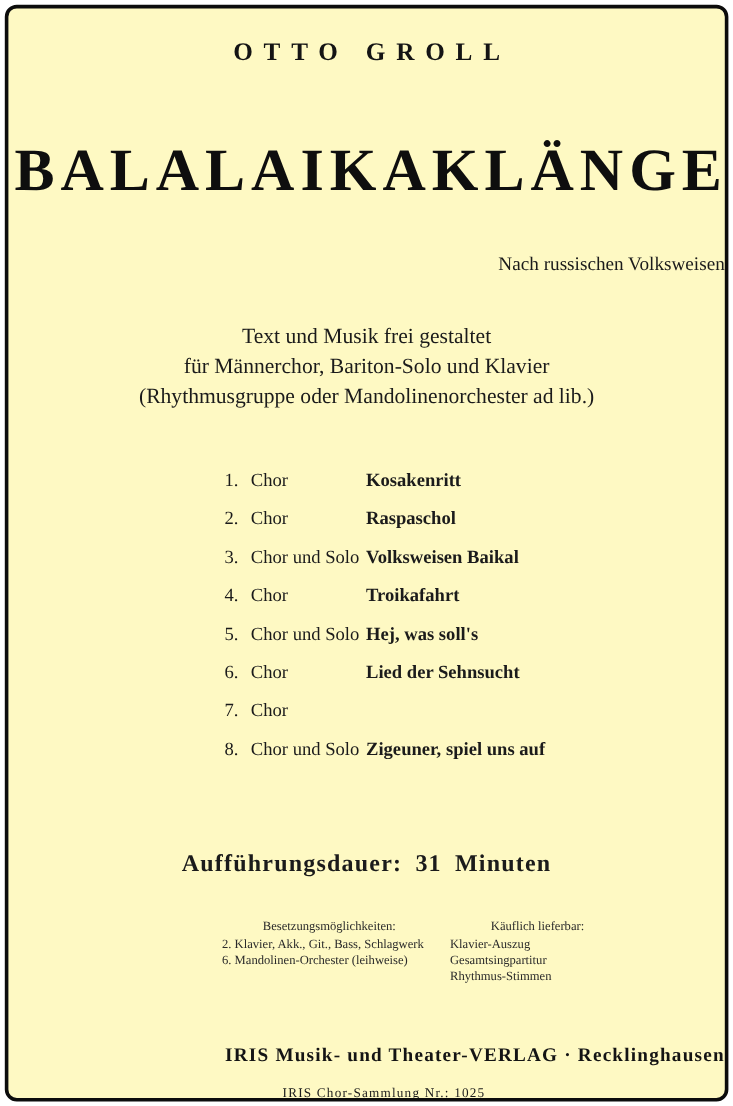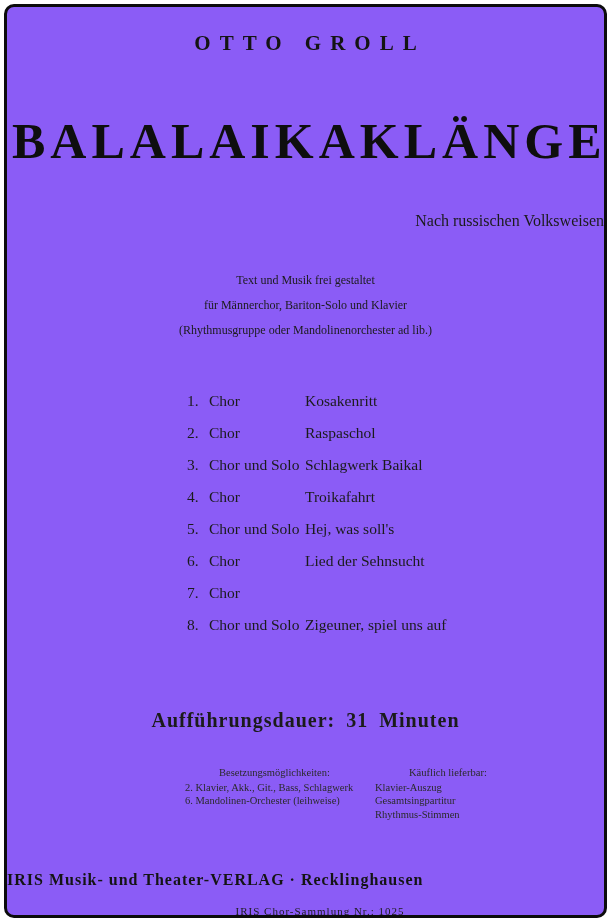--- a/index.html
+++ b/index.html
@@ -7,21 +7,21 @@
     width:611px; height:922px;
     background:#ffffff;
     position:relative;
     font-family:"Liberation Serif", serif;
   }
   .sheet {
     position:absolute;
     left:4px; top:4px; right:4px; bottom:4px;
     border:3px solid #0c0c0c;
     border-radius:10px;
-    background:#8b5cf6;
+    background:#fef9c3;
     color:#1b1b1b;
     overflow:hidden;
   }
   .composer {
     text-align:center;
     margin-top:24px;
     font-size:21px;
     font-weight:700;
     letter-spacing:9px;
     text-indent:9px; 
@@ -38,54 +38,54 @@
     white-space:nowrap;
   }
   .subtitle {
     text-align:right;
     margin-top:42px;
     font-size:16px;
   }
   .desc {
     text-align:center;
     margin-top:38px;
-    font-size:12px;
+    font-size:18px;
     line-height:25px;
   }
   .movements {
     margin:42px 0 0 180px;
     font-size:15.5px;
   }
   .movement {
     display:grid;
     grid-template-columns:22px 96px auto;
     height:32px;
     align-items:center;
   }
   .m-num { text-align:left; }
-  .m-title { font-weight:400; }
+  .m-title { font-weight:700; }
   .duration {
     text-align:center;
     margin-top:68px;
     font-size:20px;
     font-weight:700;
     letter-spacing:1px;
     word-spacing:5px;
   }
   .info {
     display:flex;
     margin:34px 0 0 178px;
     font-size:10.5px;
     line-height:13.5px;
     color:#2a2a2a;
   }
   .info-col-left { width:190px; }
   .info-heading { margin-bottom:1px;margin-left:34px; }
   .publisher {
-    text-align:left;
+    text-align:right;
     margin-top:50px;
     font-size:16px;
     font-weight:700;
     letter-spacing:1px;
     color:#141414;
   }
   .series {
     text-align:center;
     margin-top:16px;
     font-size:11px;
@@ -117,21 +117,21 @@
       <span class="m-title">Kosakenritt</span>
     </div>
     <div class="movement">
       <span class="m-num">2.</span>
       <span class="m-scoring">Chor</span>
       <span class="m-title">Raspaschol</span>
     </div>
     <div class="movement">
       <span class="m-num">3.</span>
       <span class="m-scoring">Chor und Solo</span>
-      <span class="m-title">Schlagwerk Baikal</span>
+      <span class="m-title">Volksweisen Baikal</span>
     </div>
     <div class="movement">
       <span class="m-num">4.</span>
       <span class="m-scoring">Chor</span>
       <span class="m-title">Troikafahrt</span>
     </div>
     <div class="movement">
       <span class="m-num">5.</span>
       <span class="m-scoring">Chor und Solo</span>
       <span class="m-title">Hej, was soll's</span>

